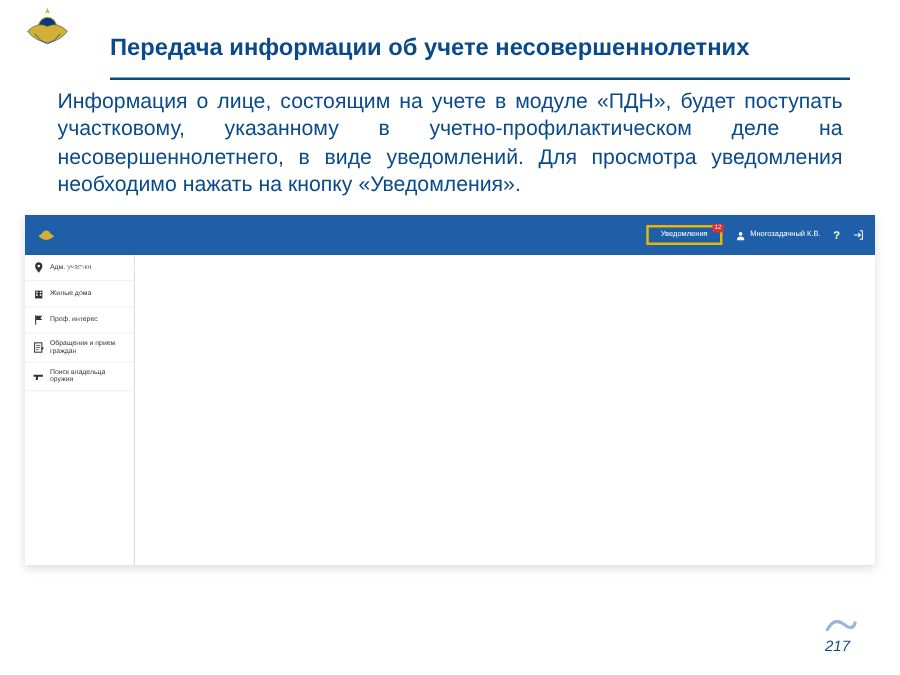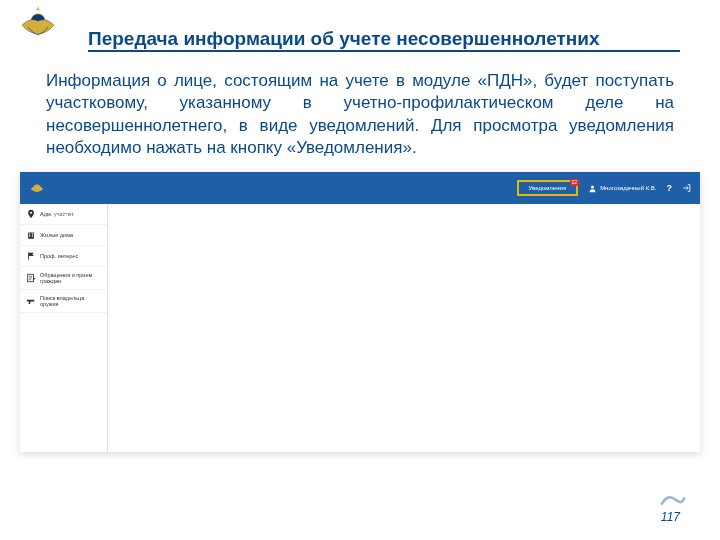--- a/index.html
+++ b/index.html
@@ -24,21 +24,21 @@
     
     .slide-title {
       position: absolute;
       top: 28px;
       left: 88px;
       right: 40px;
       font-size: 19px;
       font-weight: bold;
       color: #0a4a8a;
       border-bottom: 2px solid #0a4a8a;
-      padding-bottom: 0;
+      padding-bottom: 12px;
     }
 
     
     .body-text {
       position: absolute;
       top: 70px;
       left: 46px;
       right: 46px;
       font-size: 17px;
       color: #0a4a8a;
@@ -250,13 +250,13 @@
       </div>
     </div>
     <div class="content"></div>
   </div>
 </div>
 
 <svg class="swirl" width="26" height="14" viewBox="0 0 40 20">
   <path d="M3 14 Q12 -2 24 8 Q34 16 37 6" stroke="#9bb5d4" stroke-width="4" fill="none" stroke-linecap="round"></path>
 </svg>
 
-<div class="pageno">117</div>
+<div class="pageno">217</div>
 
 </body></html>

